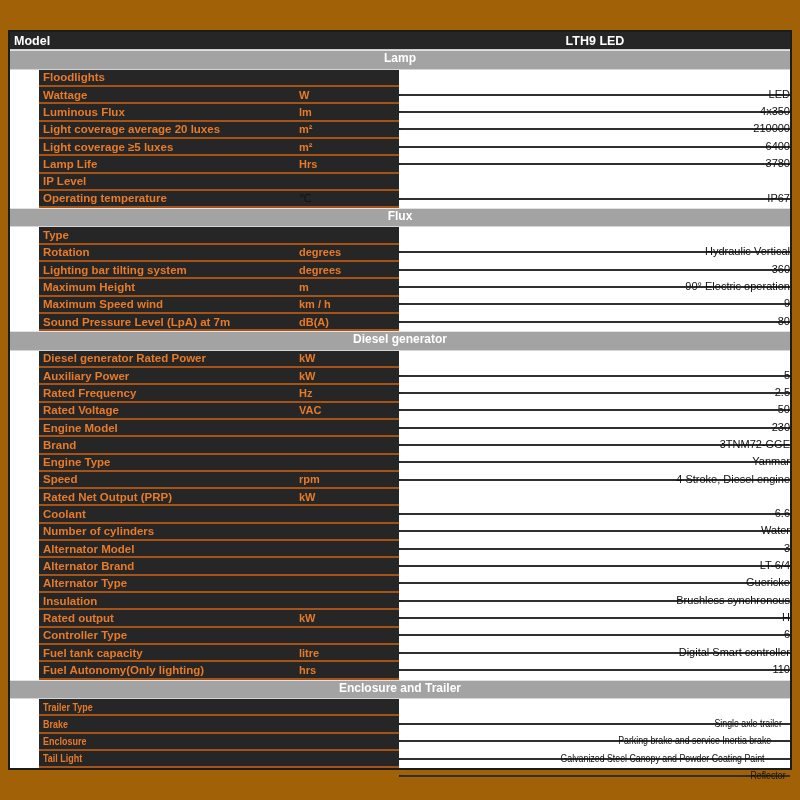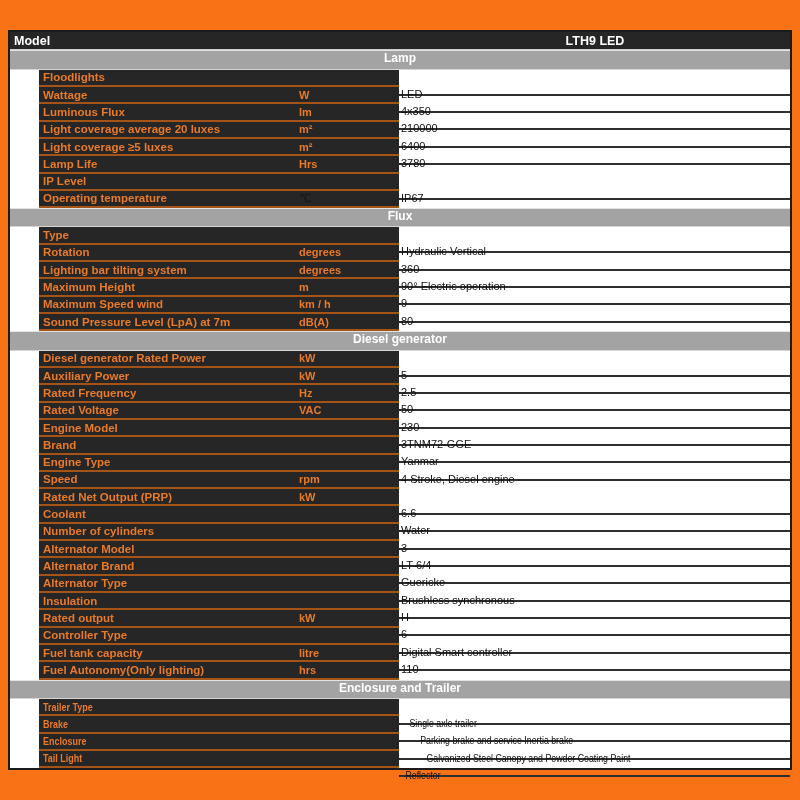--- a/index.html
+++ b/index.html
@@ -8,21 +8,21 @@
     width: 800px;
     height: 800px;
     background: #ffffff;
     overflow: hidden;
     font-family: "Liberation Sans", "DejaVu Sans", sans-serif;
   }
   .page {
     position: relative;
     width: 800px;
     height: 800px;
-    background: #f97316;
+    background: #a16207;
   }
   .spec-table {
     position: absolute;
     left: 8px;
     top: 30px;
     width: 784px;
     height: 740px;
     box-sizing: border-box;
     border: 2px solid #1c1c1c;
     background: #ffffff;
@@ -113,21 +113,21 @@
     font-weight: normal;
   }
   .row .right {
     flex: 1;
     background: #ffffff;
     border-left: 2px solid #1c1c1c;
     border-bottom: 2px solid #2f2f2f;
     box-sizing: border-box;
     display: flex;
     align-items: center;
-    justify-content: flex-start;
+    justify-content: flex-end;
     margin-top: 24px;
   }
   .row .value {
     color: #111111;
     font-size: 11px;
     white-space: nowrap;
   }
   
   .row.condensed .label {
     display: inline-block;

